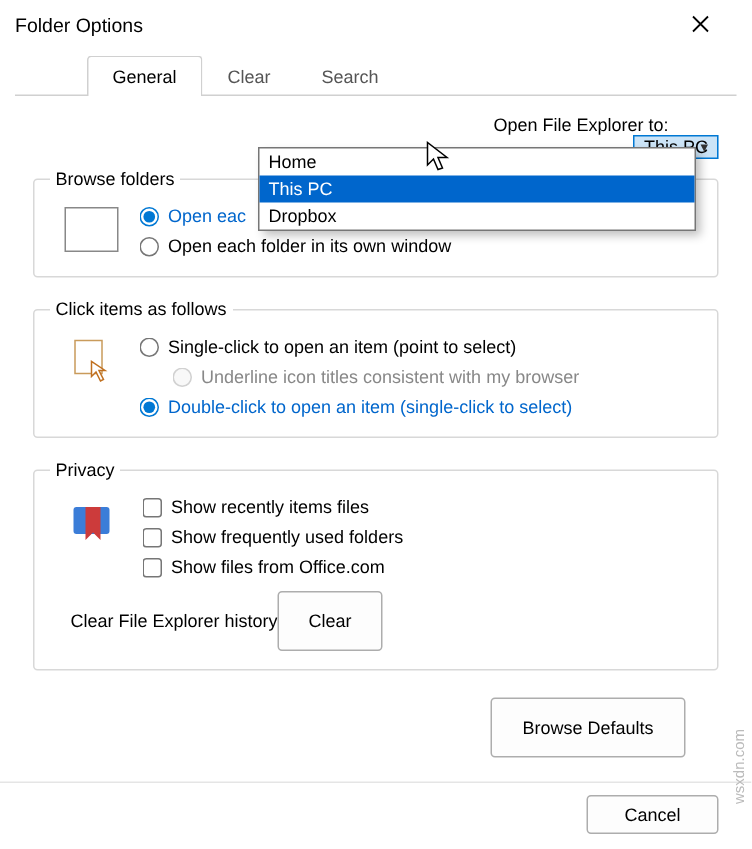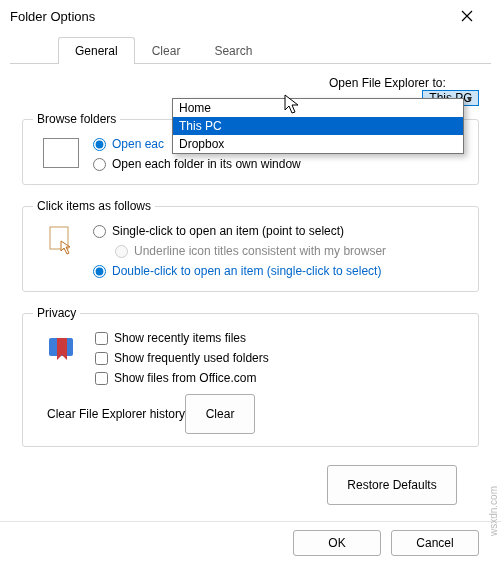--- a/index.html
+++ b/index.html
@@ -253,26 +253,25 @@
         </label>
       </div>
     </div>
     <div class="history-row">
       <span>Clear File Explorer history</span>
       <div class="btn">Clear</div>
     </div>
   </fieldset>
 
   <div class="btn-row-right">
-    <div class="btn" style="min-width:130px">Restore Defaults</div>
+    <div class="btn" style="min-width:130px">Browse Defaults</div>
   </div>
 </div>
 
 <div class="bottom-btns">
-  <div class="btn">OK</div>
   <div class="btn">Cancel</div>
 </div>
 
 <div class="dropdown">
   <div>Home</div>
   <div class="sel">This PC</div>
   <div>Dropbox</div>
 </div>
 
 <svg class="cursor" width="18" height="22" viewBox="0 0 18 22">

